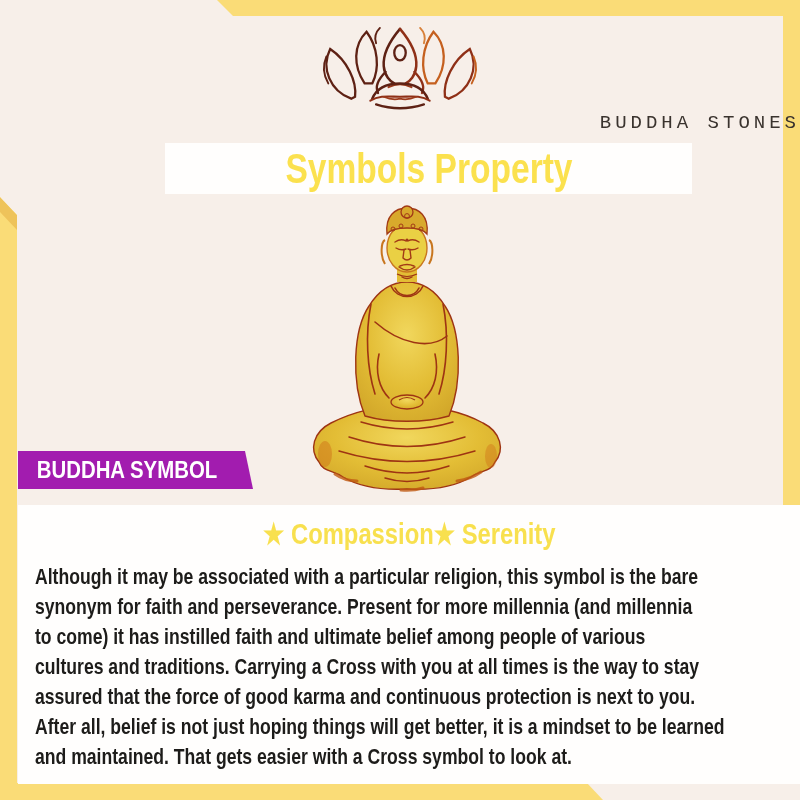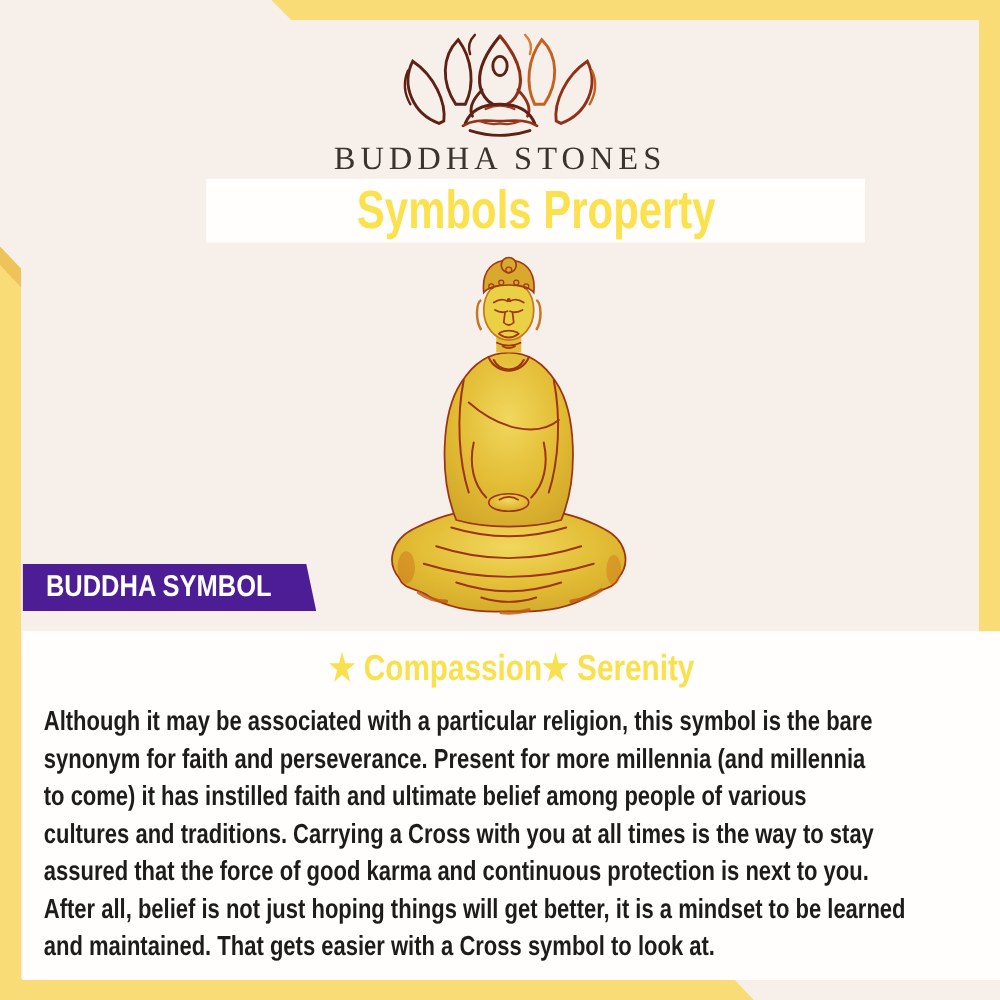--- a/index.html
+++ b/index.html
@@ -16,32 +16,32 @@
     clip-path:polygon(0 0,100% 0,100% 100%,0 calc(100% - 28px));}
   .strip-left{left:0;top:197px;width:17px;height:603px;
     clip-path:polygon(0 0,100% 18px,100% 100%,0 100%);}
   .strip-left .fold{position:absolute;left:0;top:0;width:100%;height:34px;
     background:#eec35a;
     clip-path:polygon(0 0,100% 18px,100% 33px,0 15px);}
   .strip-bottom{left:0;top:783px;width:603px;height:17px;
     clip-path:polygon(0 0,calc(100% - 16px) 0,100% 100%,0 100%);}
   
   .logo{position:absolute;left:315px;top:26px;width:170px;height:88px;}
-  .brand{position:absolute;left:0;top:112px;width:800px;text-align:center;
-    font-family:Liberation Serif, serif;font-size:26px;letter-spacing:4px;
+  .brand{position:absolute;left:0;top:112px;width:800px;text-align:right;
+    font-family:Liberation Mono, monospace;font-size:19px;letter-spacing:4px;
     color:#3a332e;}
   .title-banner{position:absolute;left:165px;top:143px;width:527px;height:51px;
     background:#fffefd;display:flex;align-items:center;justify-content:center;}
   .title-text{font-size:43px;font-weight:700;color:#fbe14e;white-space:nowrap;
     transform:scaleX(0.78);}
   
   .statue{position:absolute;left:305px;top:204px;width:205px;height:290px;}
   
   .symbol-banner{position:absolute;left:18px;top:451px;width:235px;height:38px;
-    background:#4c1d95;display:flex;align-items:center;
+    background:#a21caf;display:flex;align-items:center;
     clip-path:polygon(0 0,calc(100% - 8px) 0,100% 100%,0 100%);}
   .symbol-text{color:#ffffff;font-size:24px;font-weight:700;padding-left:22px;
     white-space:nowrap;transform:scaleX(0.85);transform-origin:0 50%;}
   
   .content-panel{position:absolute;left:18px;top:505px;width:782px;height:279px;
     background:#fffefd;}
   .subtitle{position:absolute;left:0;top:12px;width:100%;text-align:center;
     font-size:29px;font-weight:700;color:#f8e04e;}
   .subtitle .cond{display:inline-block;transform:scaleX(0.82);white-space:nowrap;}
   .paragraph{position:absolute;left:17px;top:57px;}

